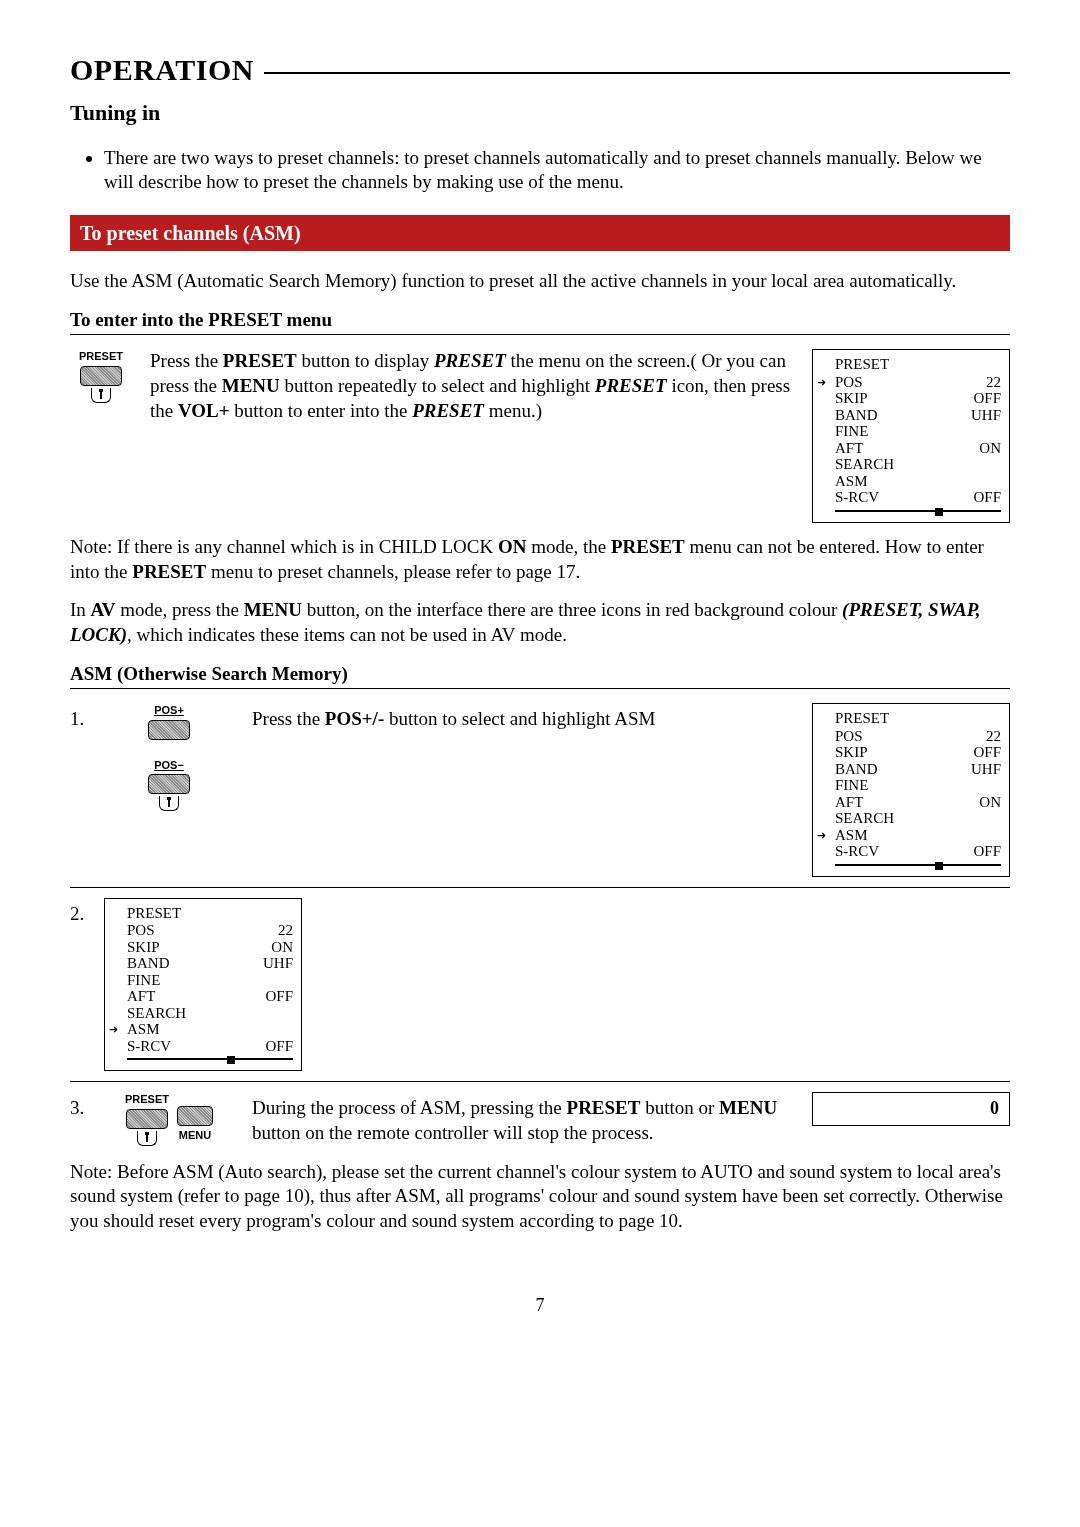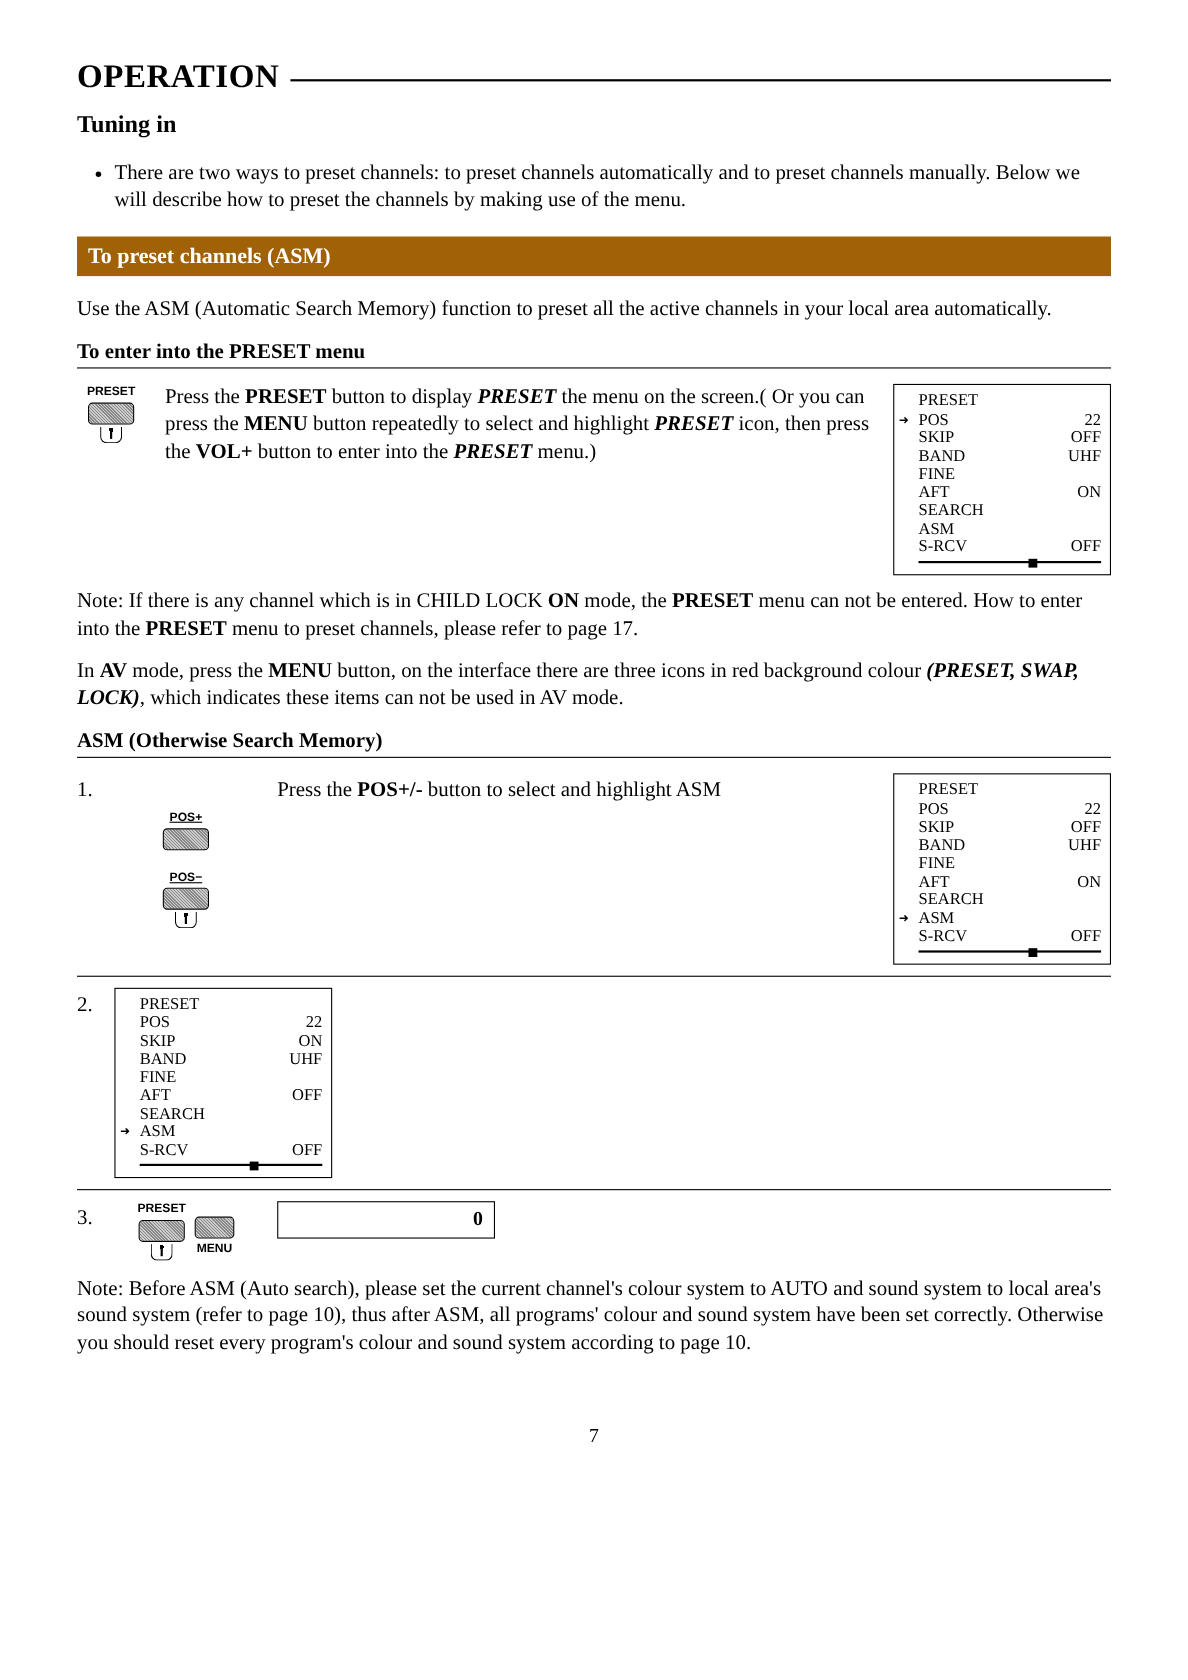--- a/index.html
+++ b/index.html
@@ -13,36 +13,36 @@
     box-sizing: border-box;
     line-height: 1.3;
   }
   .op-header { display: flex; align-items: center; }
   .op-header h1 { margin: 0; font-size: 30px; font-weight: bold; letter-spacing: 0.5px; white-space: nowrap; }
   .op-header .rule { flex: 1; border-top: 2px solid #000; margin-left: 10px; margin-top: 6px; }
   h2 { font-size: 22px; margin: 10px 0 18px 0; }
   ul.bullets { margin: 0 0 20px 0; padding-left: 34px; }
   ul.bullets li { margin-bottom: 6px; }
   .black-bar {
-    background: #a16207; color: #fff; font-weight: bold;
+    background: #b91c1c; color: #fff; font-weight: bold;
     font-size: 20px; padding: 5px 10px; margin: 0 0 18px 0; font-family: Liberation Serif, serif;
   }
   p { margin: 4px 0 14px 0; }
   .subhead { font-weight: bold; margin-bottom: 2px; font-family: Liberation Serif, serif; }
   hr.thin { border: none; border-top: 1px solid #000; margin: 2px 0 14px 0; }
   hr.between-steps { border: none; border-top: 1px solid #000; margin: 10px 0 10px 0; }
 
   .row-entry { display: flex; gap: 18px; margin-bottom: 12px; }
   .row-entry .iconcol { width: 62px; flex: none; }
   .row-entry .textcol { flex: 1; }
   .row-entry .menucol { flex: none; width: 198px; }
 
   .step-row { display: flex; gap: 18px; margin: 6px 0 6px 0; }
   .step-row .numcol { width: 16px; flex: none; padding-top: 4px; }
-  .step-row .iconcol { width: 130px; flex: none; display:flex; flex-direction:column; align-items:center; justify-content:center; gap:6px;}
+  .step-row .iconcol { width: 130px; flex: none; display:flex; flex-direction:column; align-items:center; gap:6px;}
   .step-row .textcol { flex: 1; padding-top: 4px; }
   .step-row .menucol { flex: none; width: 198px; }
 
   
   .btn-label { font-family: Arial, sans-serif; font-size: 11px; font-weight: bold; text-align: center; }
   .btn-label.underline { text-decoration: underline; }
   .remote-btn {
     width: 40px; height: 18px; border:1px solid #000; border-radius:4px;
     background: repeating-linear-gradient(45deg,#888,#888 1px,#ccc 1px,#ccc 2px);
     margin: 2px auto;
@@ -275,20 +275,23 @@
         <div class="btn-label">PRESET</div>
         <div class="remote-btn"></div>
         <div class="finger"></div>
       </div>
       <div class="btngroup" style="margin-top:12px;">
         <div class="remote-btn" style="width:34px;"></div>
         <div class="btn-label">MENU</div>
       </div>
     </div>
   </div>
+  <div class="textcol">
+    <span>During the process of ASM, pressing the </span><b>PRESET</b><span> button or </span><b>MENU</b><span> button on the remote controller will stop the process.</span>
+  </div>
   <div class="menucol">
     <div class="osd single">0</div>
   </div>
 </div>
 
 <p style="margin-top:14px;">Note: Before ASM (Auto search), please set the current channel's colour system to AUTO and sound system to local area's sound system (refer to page 10), thus after ASM, all programs' colour and sound system have been set correctly. Otherwise you should reset every program's colour and sound system according to page 10.</p>
 
 <div class="pagenum">7</div>
 
 </body></html>

